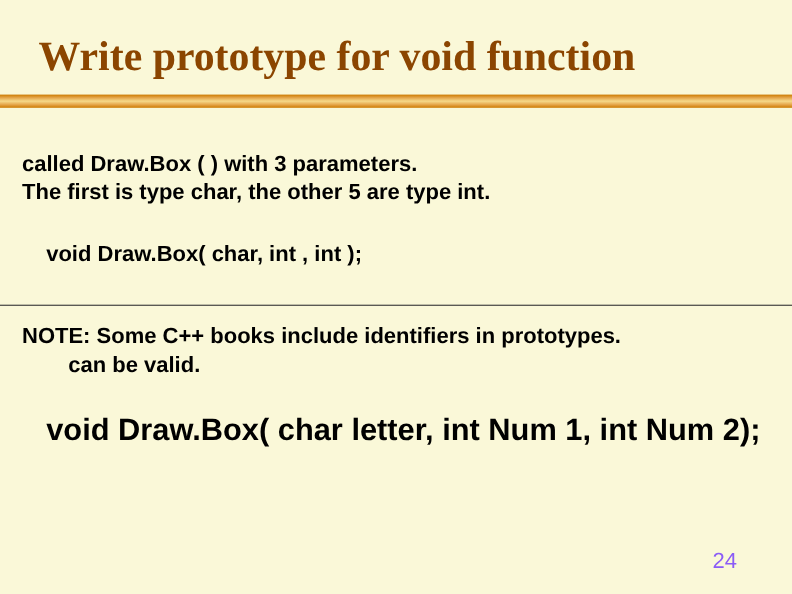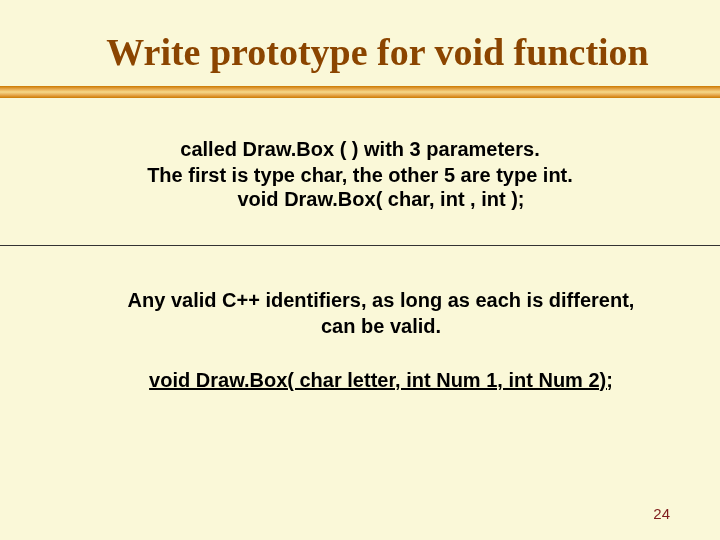--- a/index.html
+++ b/index.html
@@ -1,15 +1,15 @@
 <!DOCTYPE html>
 <html><head>
   <meta charset="utf-8">
   <style>
-    * { margin: 0; padding: 0; box-sizing: border-box; text-align: center; }
+    * { margin: 0; padding: 0; box-sizing: border-box; }
     body {
       width: 720px;
       height: 540px;
       background: #faf8d8;
       font-family: Arial, Helvetica, sans-serif;
       position: relative;
       overflow: hidden;
     }
     .title {
       font-family: 'Times New Roman', Times, serif;
@@ -29,21 +29,21 @@
         #cc7a00 100%);
       margin-bottom: 38px;
     }
     .body-text {
       padding: 0 20px 0 20px;
       font-size: 20px;
       color: #000;
       font-weight: bold;
       line-height: 1.3;
     }
-    .para1 { }
+    .para1 { margin-bottom: 32px; }
     .code1 {
       padding-left: 42px;
       font-size: 20px;
       color: #000;
       font-weight: bold;
       margin-bottom: 34px;
     }
     .divider {
       border: none;
       border-top: 1px solid #333;
@@ -56,50 +56,48 @@
       font-weight: bold;
       line-height: 1.3;
       margin-bottom: 30px;
     }
     .note-indent {
       padding-left: 42px;
       display: block;
     }
     .code2 {
       padding-left: 42px;
-      font-size: 20px;
+      font-size: 28px;
       color: #000;
       font-weight: bold;
-      text-decoration: underline;
     }
     .page-num {
       position: absolute;
       bottom: 18px;
       right: 50px;
-      font-size: 15px;
-      color: #7f1d1d;
+      font-size: 20px;
+      color: #8b5cf6;
       font-family: Arial, sans-serif;
     }
   </style>
 </head>
 <body>
 
 <div class="title">Write prototype for void function</div>
 <div class="underline"></div>
 
 <div class="body-text para1">
   <span>called  Draw.Box ( ) with 3 parameters.</span><br>
   <span>The first is type char,  the other 5 are type int.</span>
 </div>
 
 <div class="code1">void Draw.Box( char, int , int );</div>
 
 <hr class="divider">
 
 <div class="note">
-  <br>
-  <span class="note-indent">Any valid C++ identifiers, as long as each is different,</span>
+  <span>NOTE:  Some C++ books include identifiers in prototypes.</span><br>
   <span class="note-indent">can be valid.</span>
 </div>
 
 <div class="code2">void Draw.Box( char letter, int Num 1, int Num 2);</div>
 
 <div class="page-num">24</div>
 
 </body></html>

